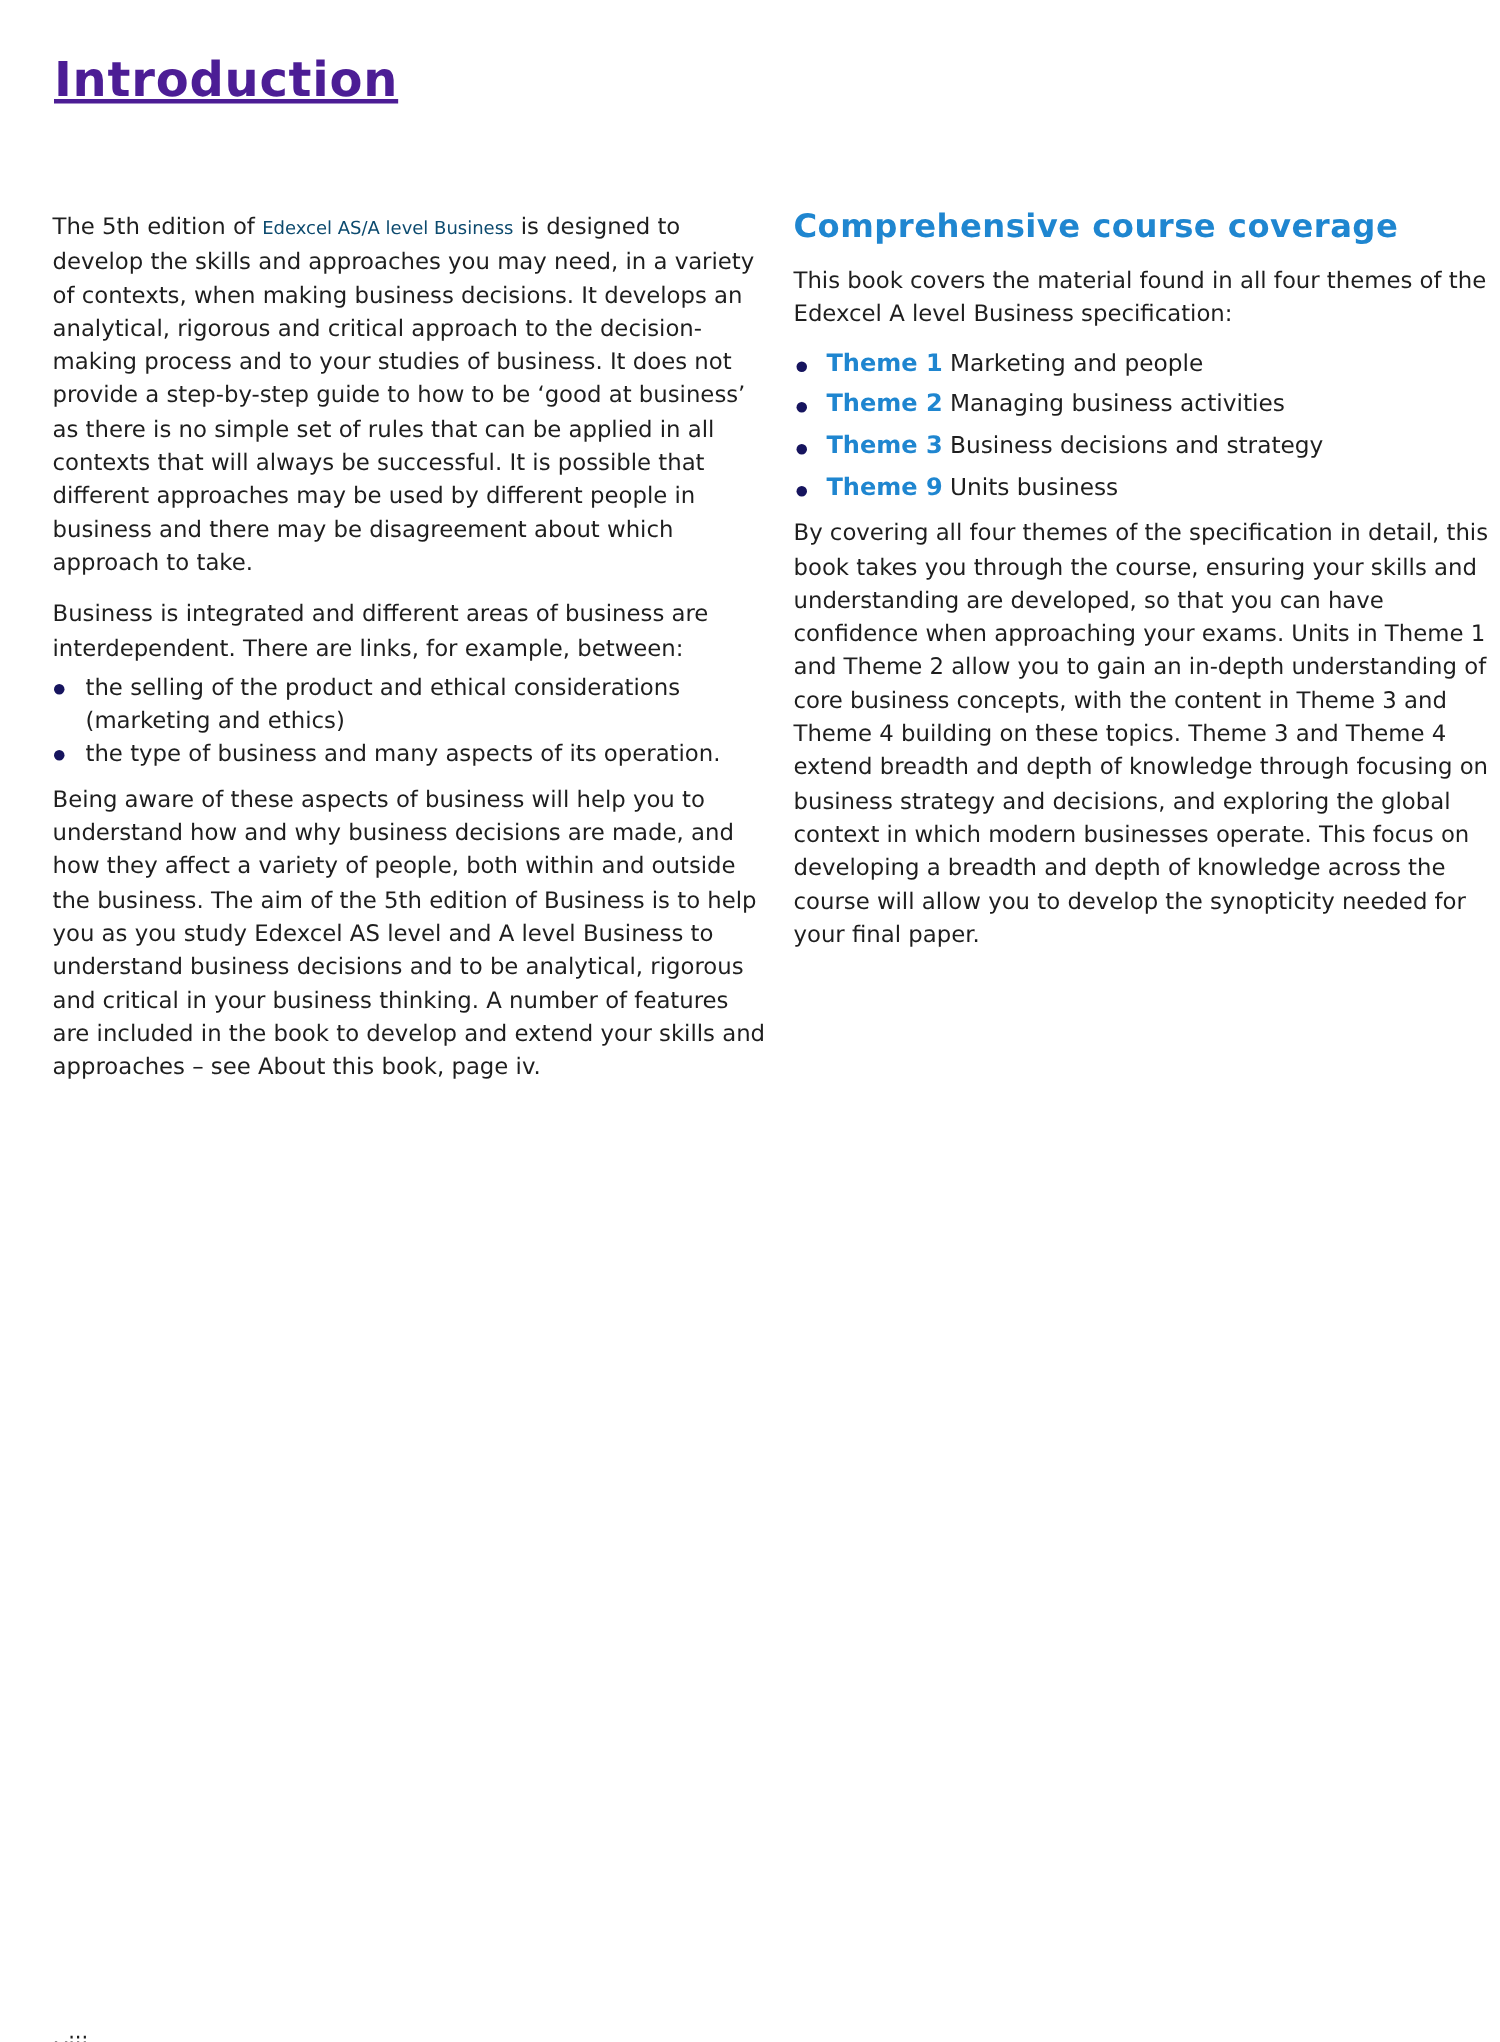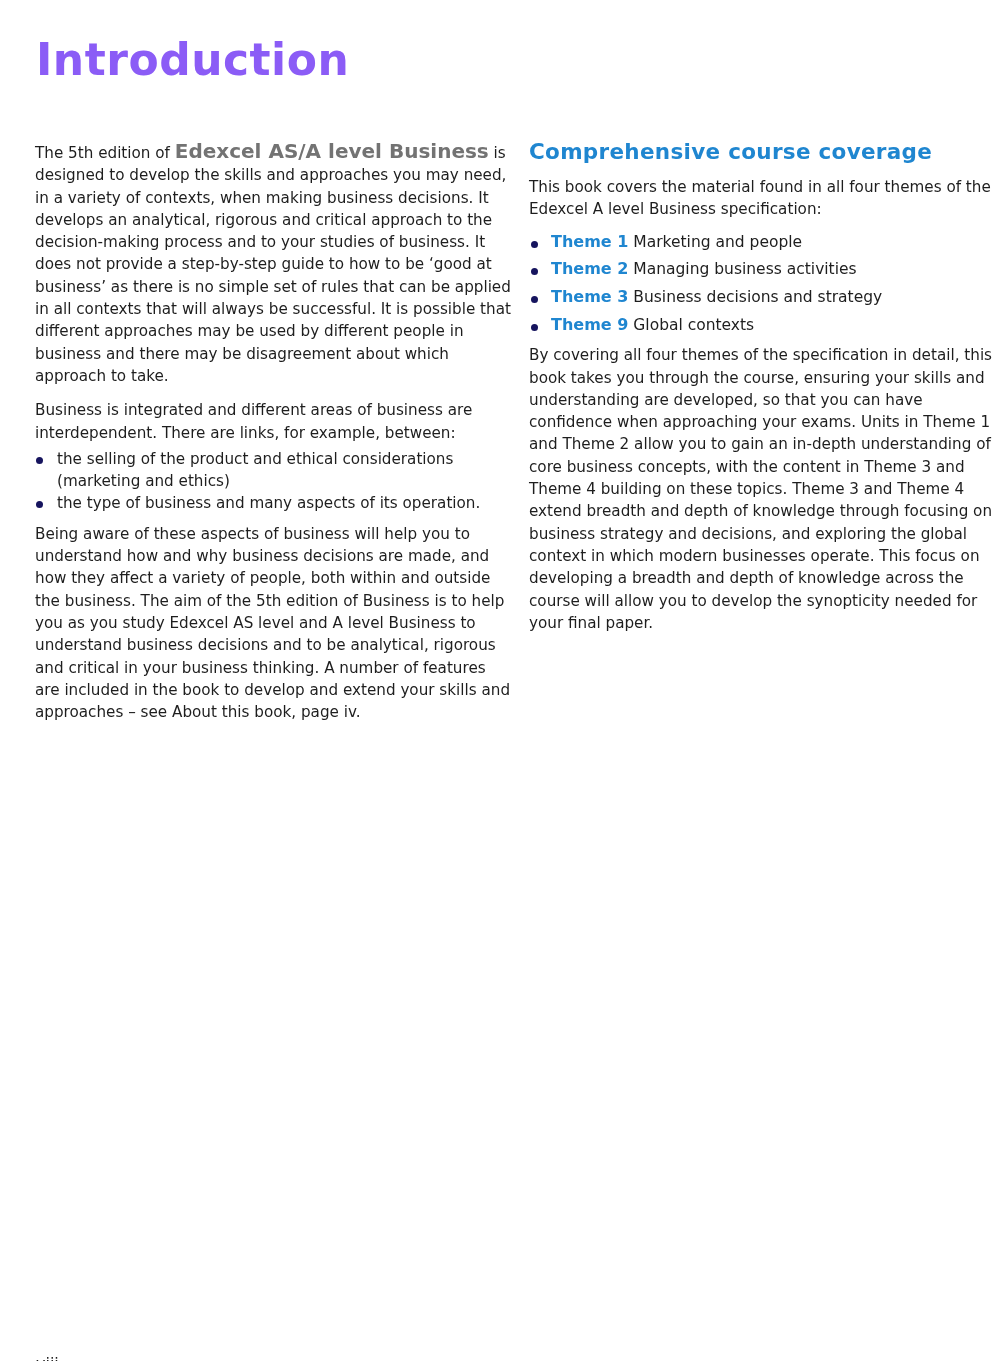--- a/index.html
+++ b/index.html
@@ -15,24 +15,25 @@
     font-family: "DejaVu Sans", sans-serif;
     color: #1e1e1e;
   }
   .page-title {
     position: absolute;
     left: 36px;
     top: 36px;
     margin: 0;
     font-family: "DejaVu Sans", sans-serif;
     font-weight: bold;
-    font-size: 44px;
+    font-size: 32px;
     letter-spacing: 0.5px;
-    color: #8b5cf6;
+    color: #4c1d95;
     line-height: 1.1;
+    text-decoration: underline;
   }
   .col {
     position: absolute;
     top: 140px;
     font-size: 15.2px;
     line-height: 22.3px;
     color: #1e1e1e;
   }
   .col-left {
     left: 35px;
@@ -40,24 +41,24 @@
   }
   .col-right {
     left: 529px;
     width: 478px;
     top: 138px;
   }
   p {
     margin: 0 0 12px 0;
   }
   .brand {
-    color: #737373;
-    font-weight: bold;
+    color: #0c4a6e;
+    font-weight: normal;
     font-family: "DejaVu Sans", sans-serif;
-    font-size: 20px;
+    font-size: 12px;
   }
   ul {
     list-style: none;
     margin: 0 0 8px 0;
     padding: 0;
   }
   li {
     position: relative;
     padding-left: 22px;
   }
@@ -143,20 +144,20 @@
       <span>Managing business activities</span>
     </li>
     <li>
       <span class="bullet-icon"></span>
       <span class="theme-label">Theme 3</span>
       <span>Business decisions and strategy</span>
     </li>
     <li>
       <span class="bullet-icon"></span>
       <span class="theme-label">Theme 9</span>
-      <span>Global contexts</span>
+      <span>Units business</span>
     </li>
   </ul>
 
   <p>By covering all four themes of the specification in detail, this book takes you through the course, ensuring your skills and understanding are developed, so that you can have confidence when approaching your exams. Units in Theme 1 and Theme 2 allow you to gain an in-depth understanding of core business concepts, with the content in Theme 3 and Theme 4 building on these topics. Theme 3 and Theme 4 extend breadth and depth of knowledge through focusing on business strategy and decisions, and exploring the global context in which modern businesses operate. This focus on developing a breadth and depth of knowledge across the course will allow you to develop the synopticity needed for your final paper.</p>
 </div>
 
 <div class="page-number">viii</div>
 
 </body></html>

